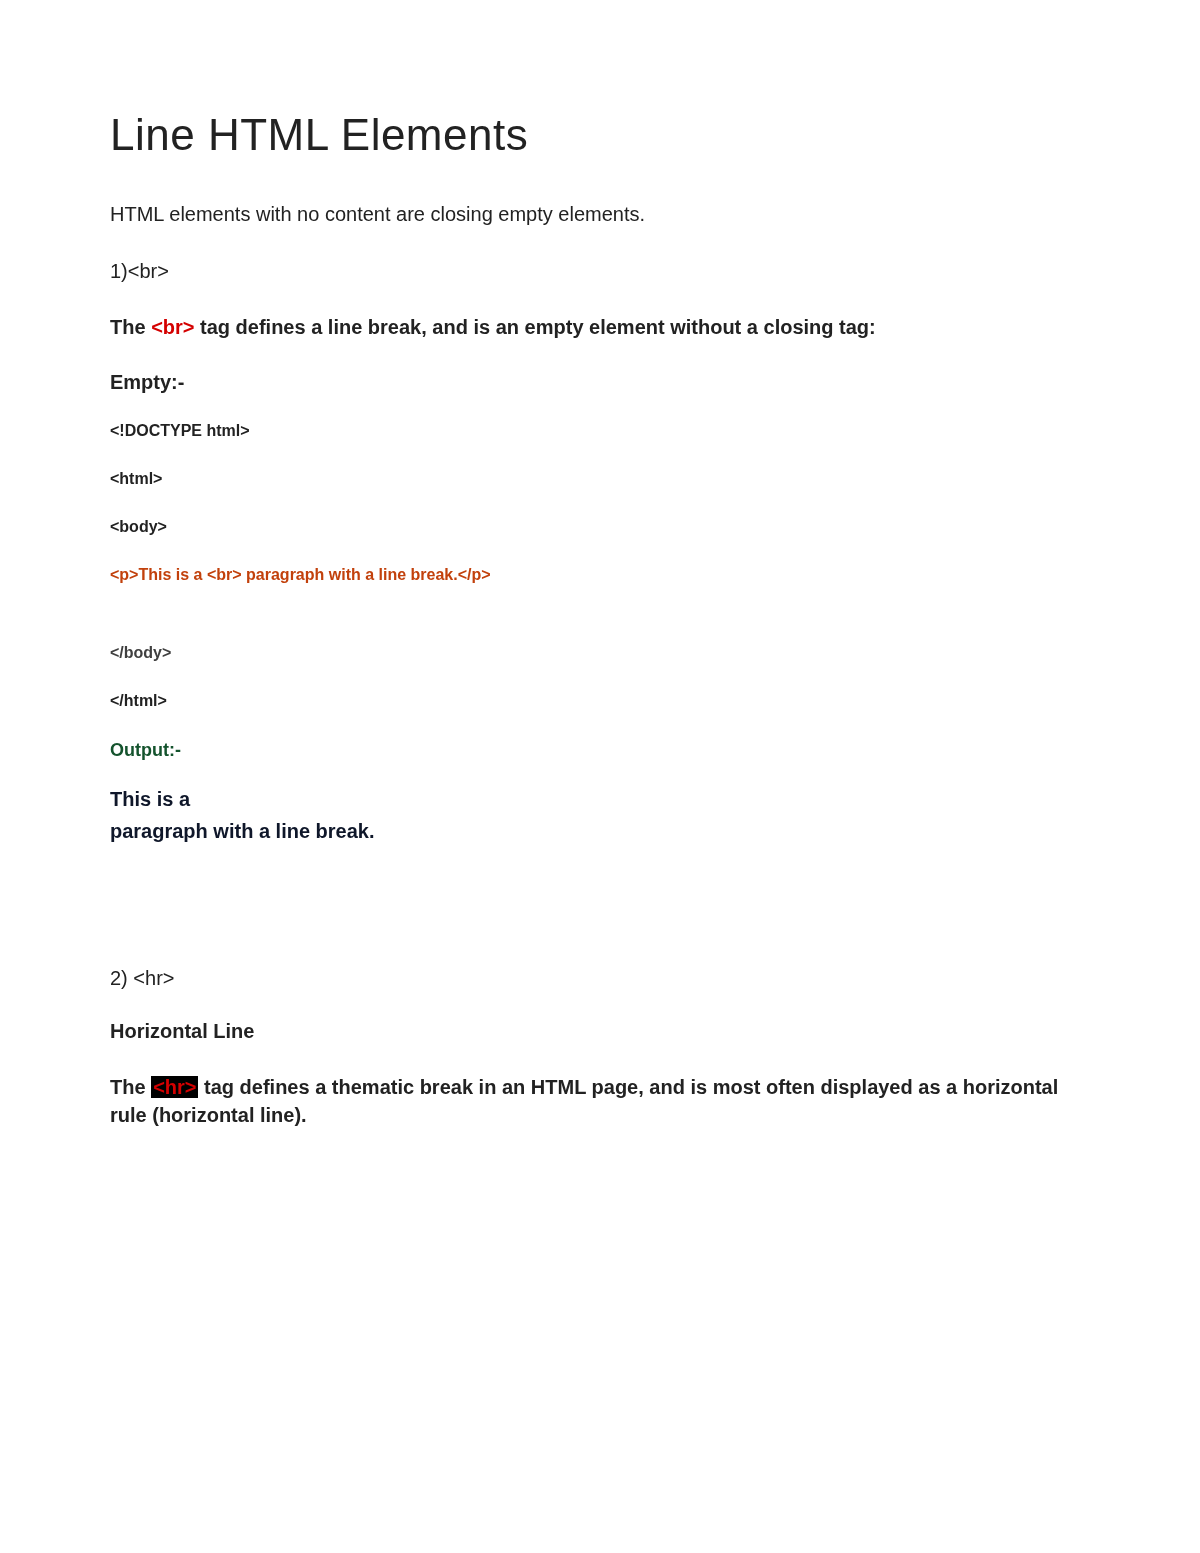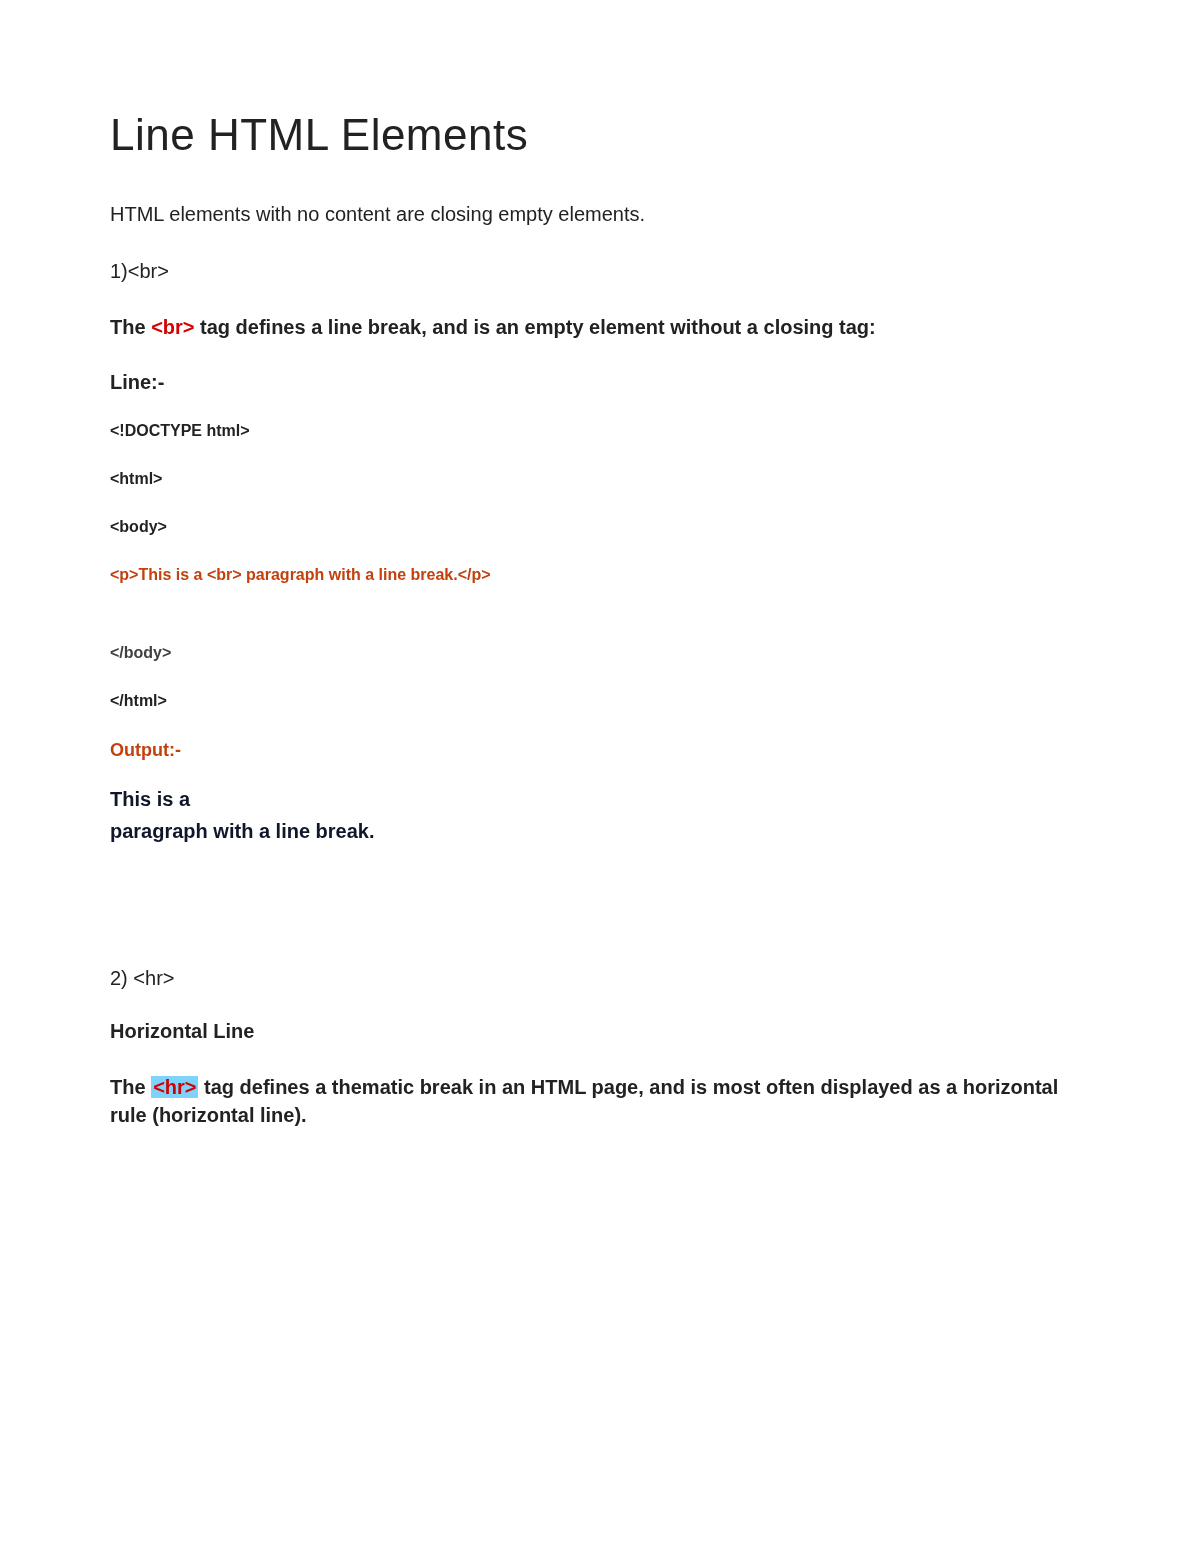--- a/index.html
+++ b/index.html
@@ -38,21 +38,21 @@
     }
     p.desc {
       font-size: 20px;
       font-weight: 400;
       color: #222;
       line-height: 1.4;
       margin-bottom: 30px;
     }
     .code-red {
       color: #d40000;
-      background: #7dd3fc;
+      background: #000000;
       padding: 0 2px;
     }
     .code-red-nb {
       color: #d40000;
     }
     h3.subhead {
       font-size: 20px;
       font-weight: 700;
       color: #222;
       margin-bottom: 28px;
@@ -73,21 +73,21 @@
     .code-line-top {
       font-size: 16px;
       font-weight: 700;
       color: #404040;
       margin-top: 30px;
       margin-bottom: 30px;
     }
     .output-label {
       font-size: 18px;
       font-weight: 700;
-      color: #c2410c;
+      color: #14532d;
       margin-bottom: 22px;
     }
     .output-text {
       font-size: 20px;
       font-weight: 700;
       color: #0f172a;
       line-height: 1.6;
       margin-bottom: 120px;
     }
     .section2-num {
@@ -109,21 +109,21 @@
 <h1 class="page-title">Line HTML Elements</h1>
 
 <p class="intro">HTML elements with no content are closing empty elements.</p>
 
 <p class="item-num">1)&lt;br&gt;</p>
 
 <p class="desc">
   <span>The </span><span class="code-red-nb">&lt;br&gt;</span><span> tag defines a line break, and is an empty element without a closing tag:</span>
 </p>
 
-<h3 class="subhead">Line:-</h3>
+<h3 class="subhead">Empty:-</h3>
 
 <div class="code-line">&lt;!DOCTYPE html&gt;</div>
 <div class="code-line">&lt;html&gt;</div>
 <div class="code-line">&lt;body&gt;</div>
 <div class="code-line-wide">&lt;p&gt;This is a &lt;br&gt; paragraph with a line break.&lt;/p&gt;</div>
 <div class="code-line-top">&lt;/body&gt;</div>
 <div class="code-line">&lt;/html&gt;</div>
 
 <div class="output-label">Output:-</div>
 

